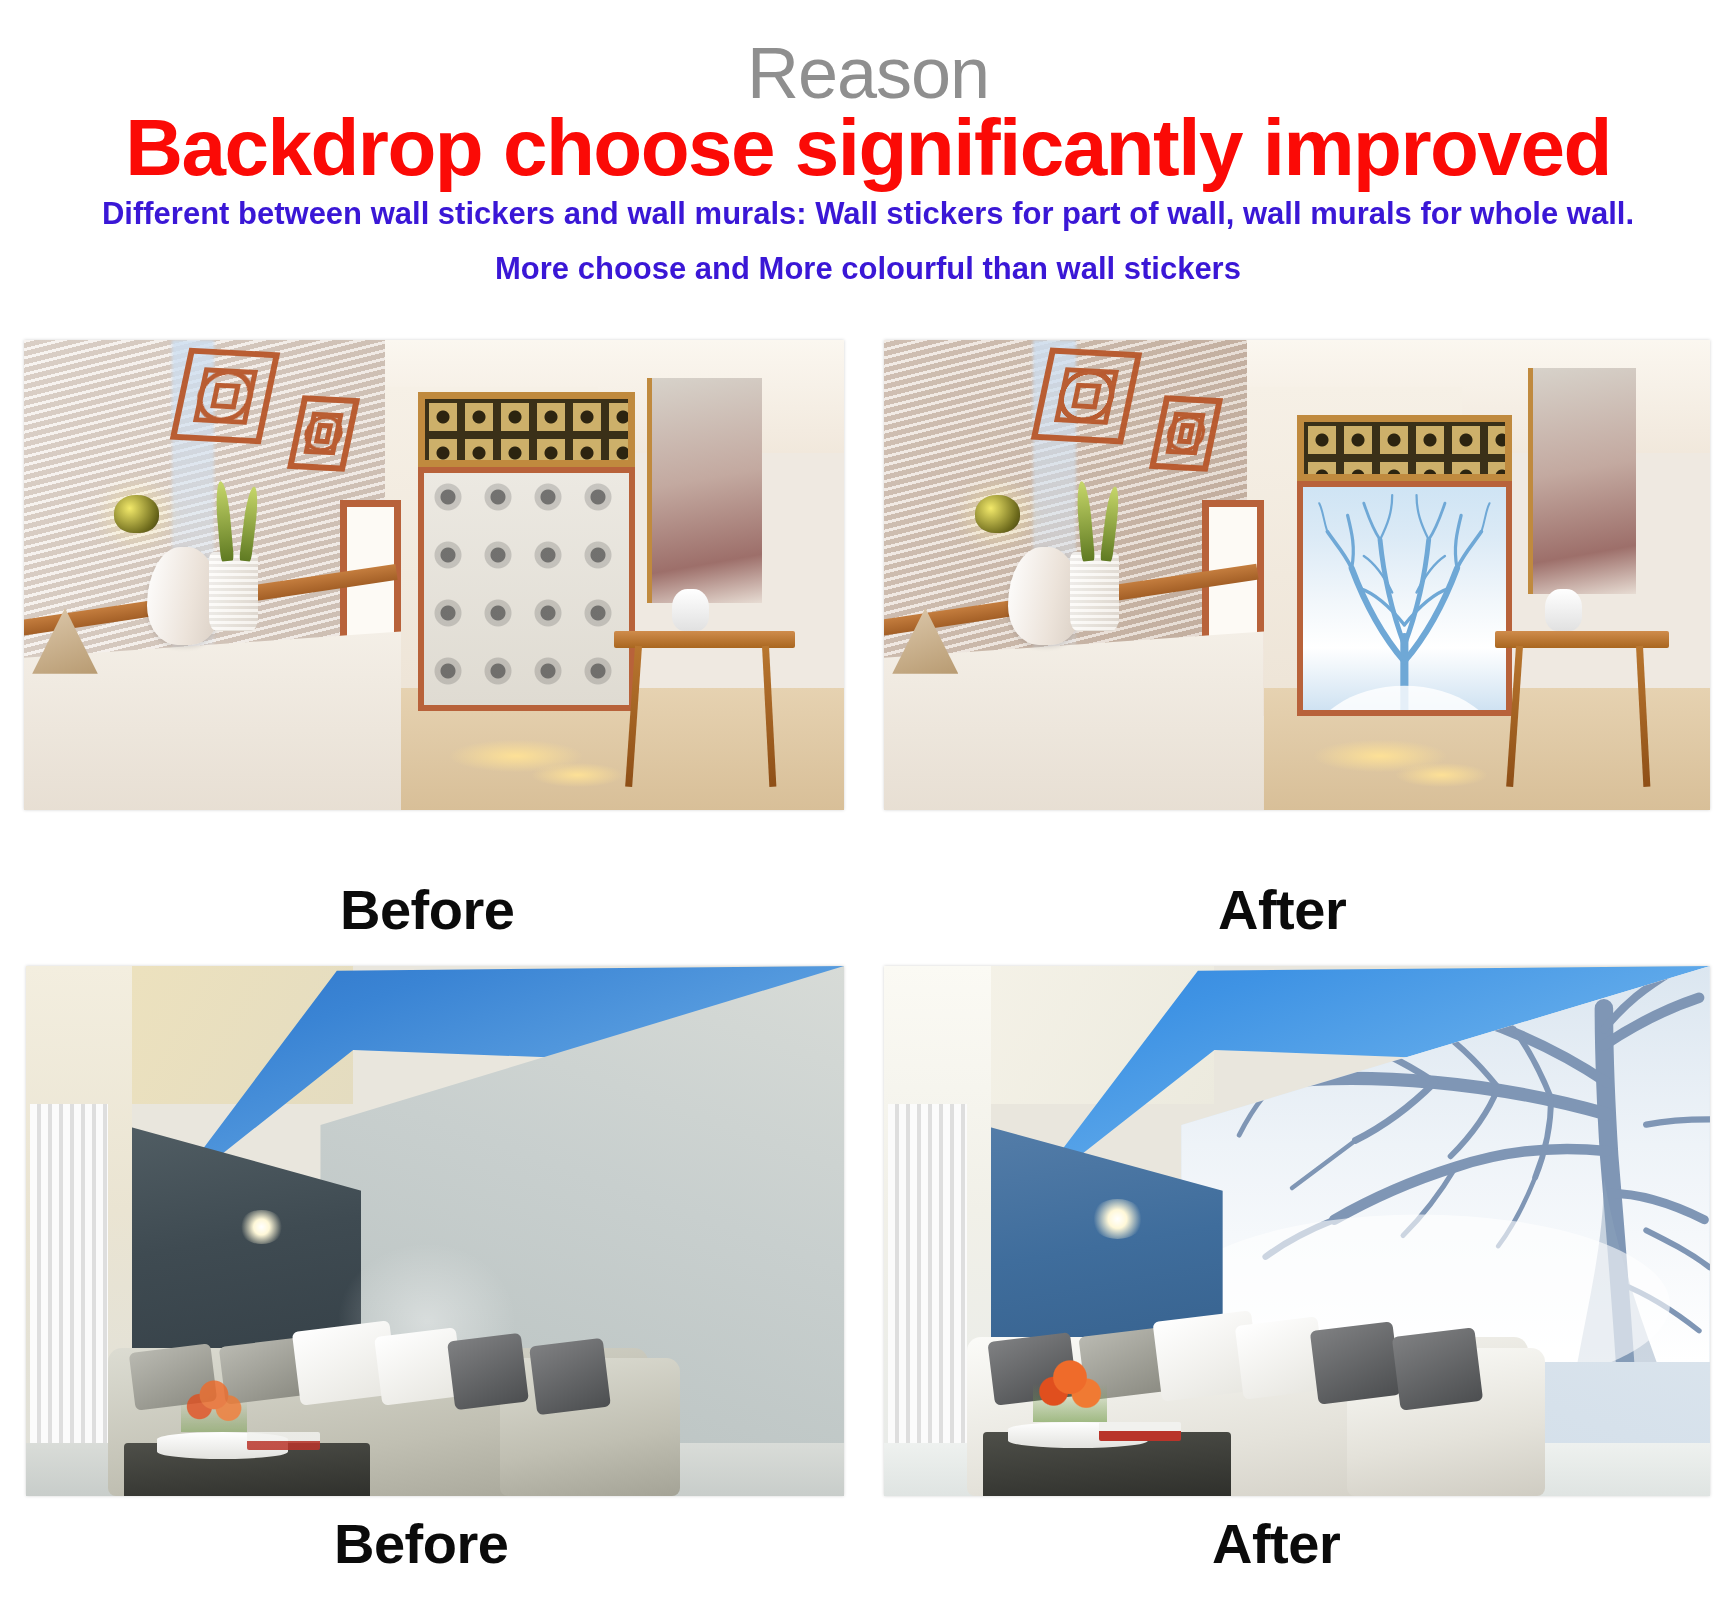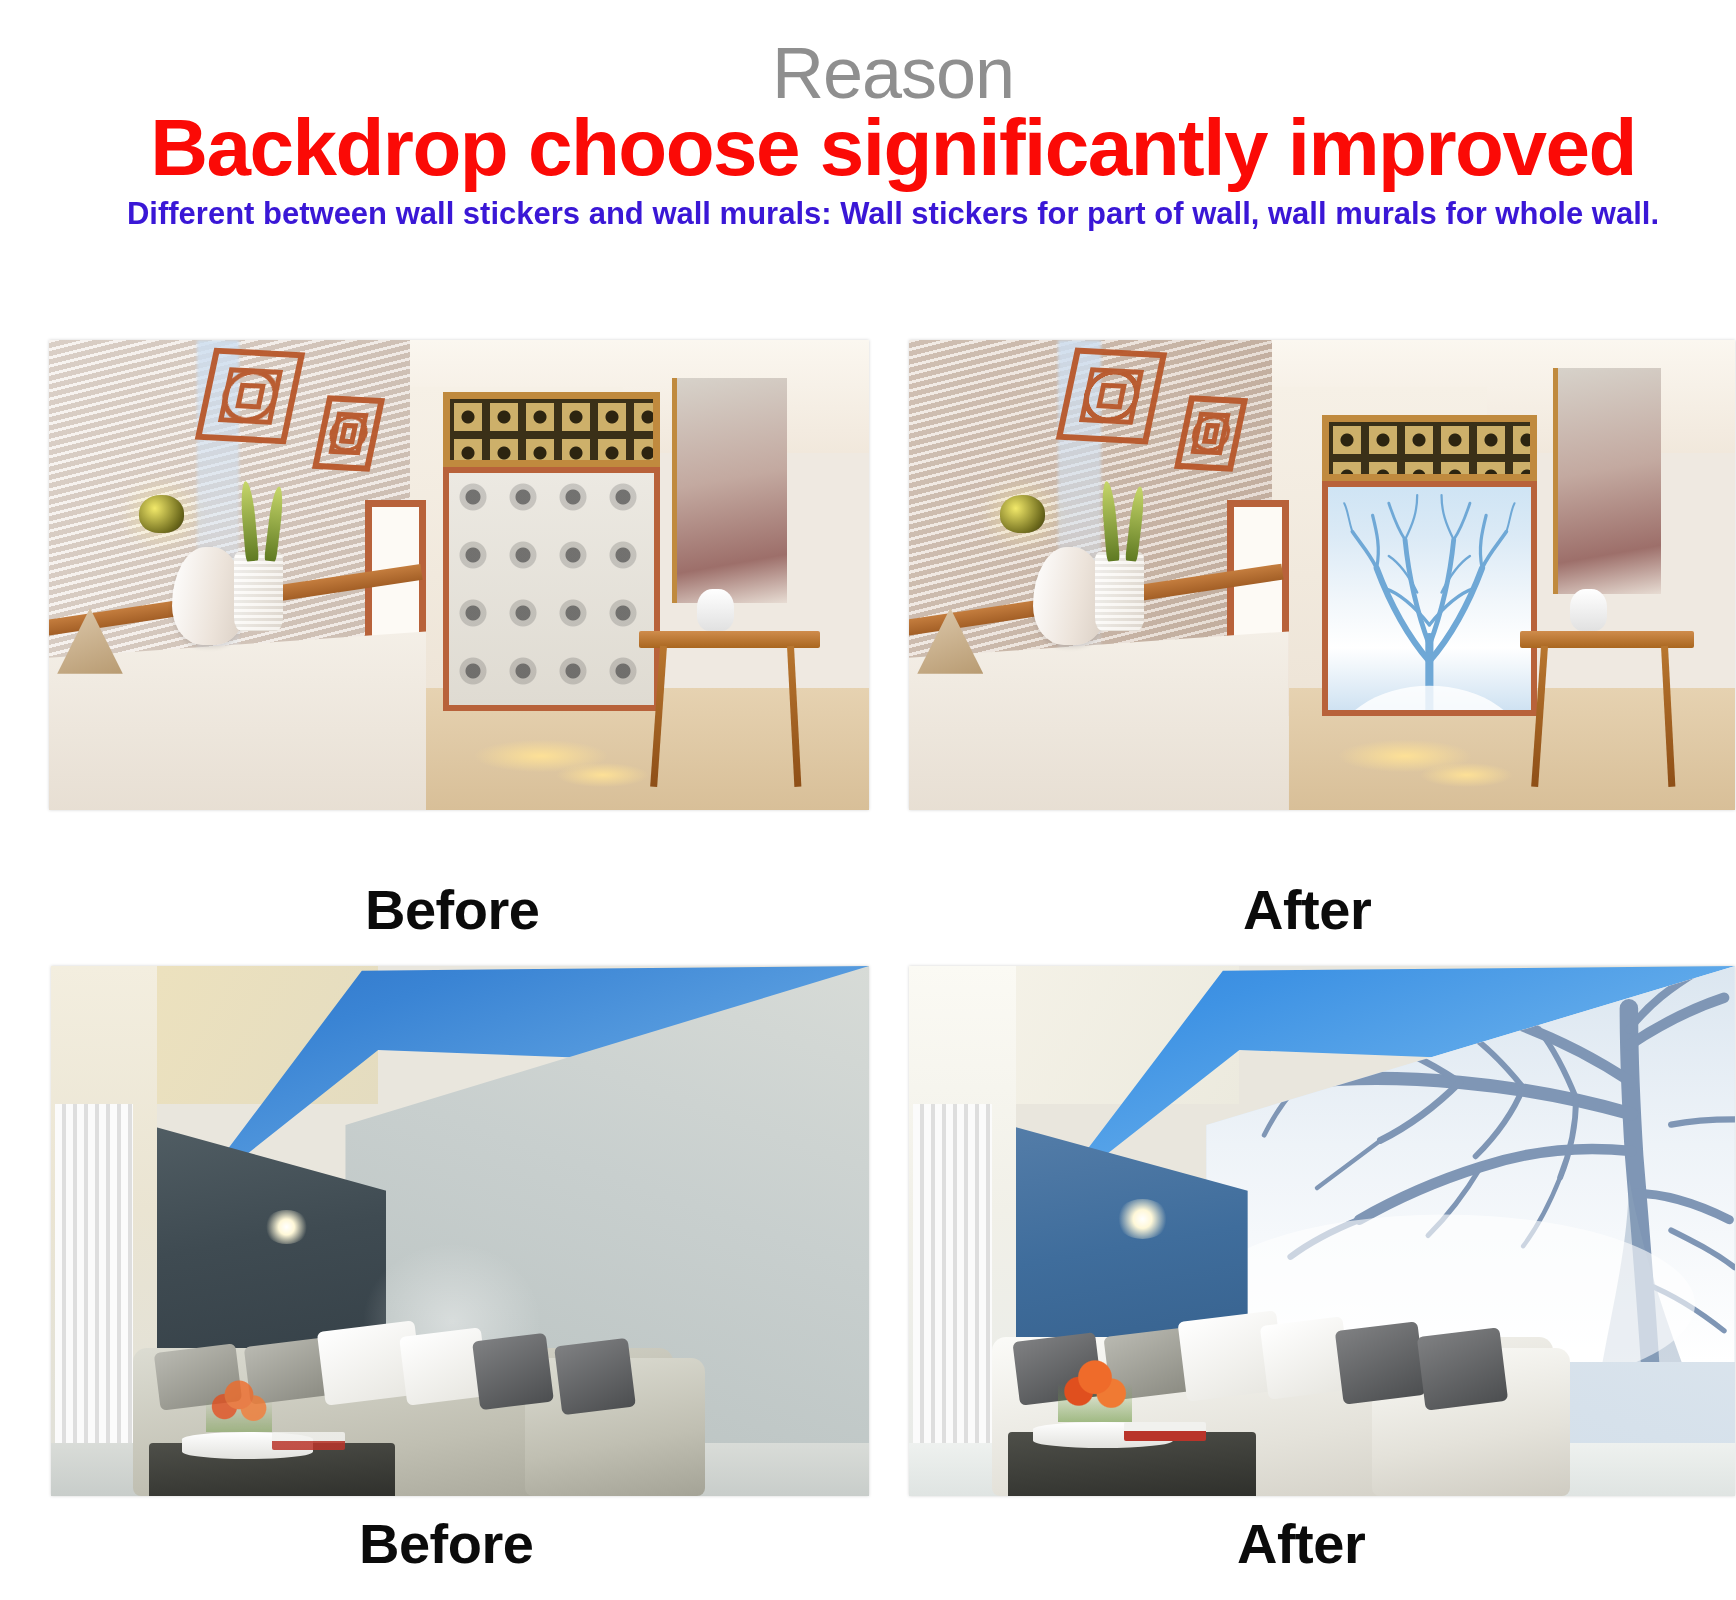--- a/index.html
+++ b/index.html
@@ -9,21 +9,20 @@
     background: #ffffff;
     font-family: "Liberation Sans", sans-serif;
     overflow: hidden;
   }
 
   .page {
     position: relative;
     width: 1692px;
     height: 1600px;
     background: #ffffff;
-    margin-left: 25px;
   }
 
   
   .hdr-reason {
     position: absolute;
     top: 34px; left: 0; width: 1736px;
     text-align: center;
     font-size: 72px;
     line-height: 78px;
     font-weight: 400;
@@ -314,20 +313,21 @@
 <body>
 
 <div class="page">
 
   <div class="hdr-reason">Reason</div>
 
   <div class="hdr-title">Backdrop choose significantly improved</div>
 
   <div class="hdr-sub l1">Different between wall stickers and wall murals: Wall stickers for part of wall, wall murals for whole wall.</div>
 
+  <div class="hdr-sub l2">More choose and More colourful than wall stickers</div>
 
   <div class="photo ph-tl">
     <div class="hall">
       <div class="ceil" style="left:40%;top:0;right:0;height:24%;"></div>
       <div class="back-wall" style="left:40%;top:10%;width:30%;height:80%;"></div>
       <div class="floor"></div>
       <div class="floor-glow" style="left:52%;bottom:8%;"></div>
       <div class="floor-glow" style="left:62%;bottom:5%;width:11%;height:5%;"></div>
 
       <div class="wall-left"></div>

